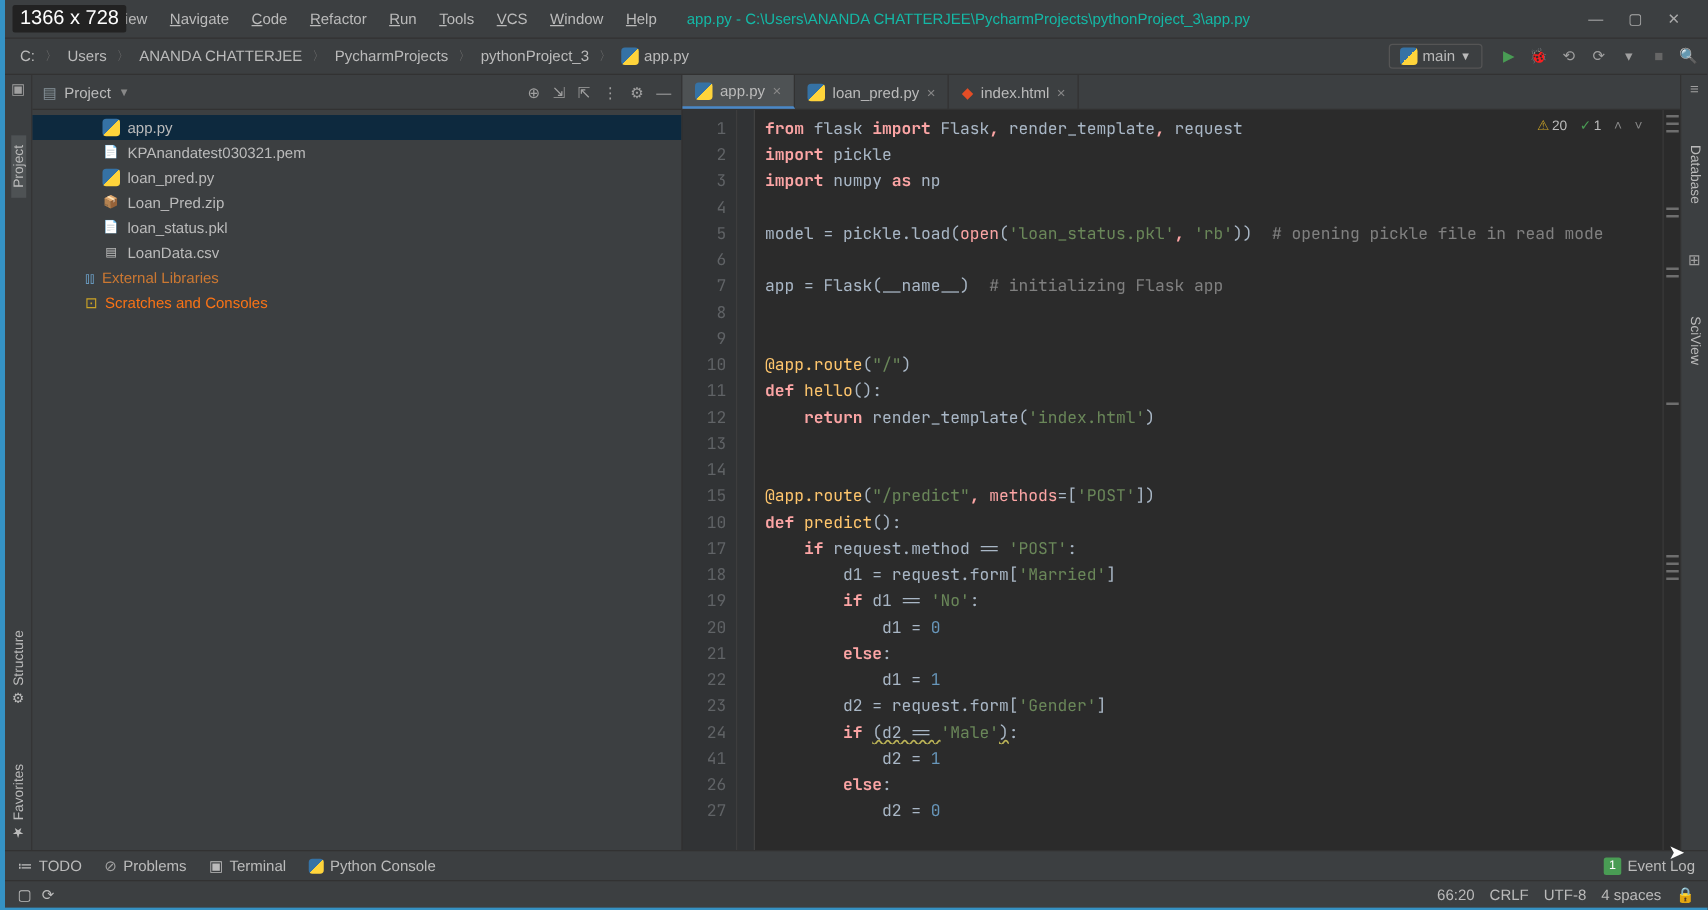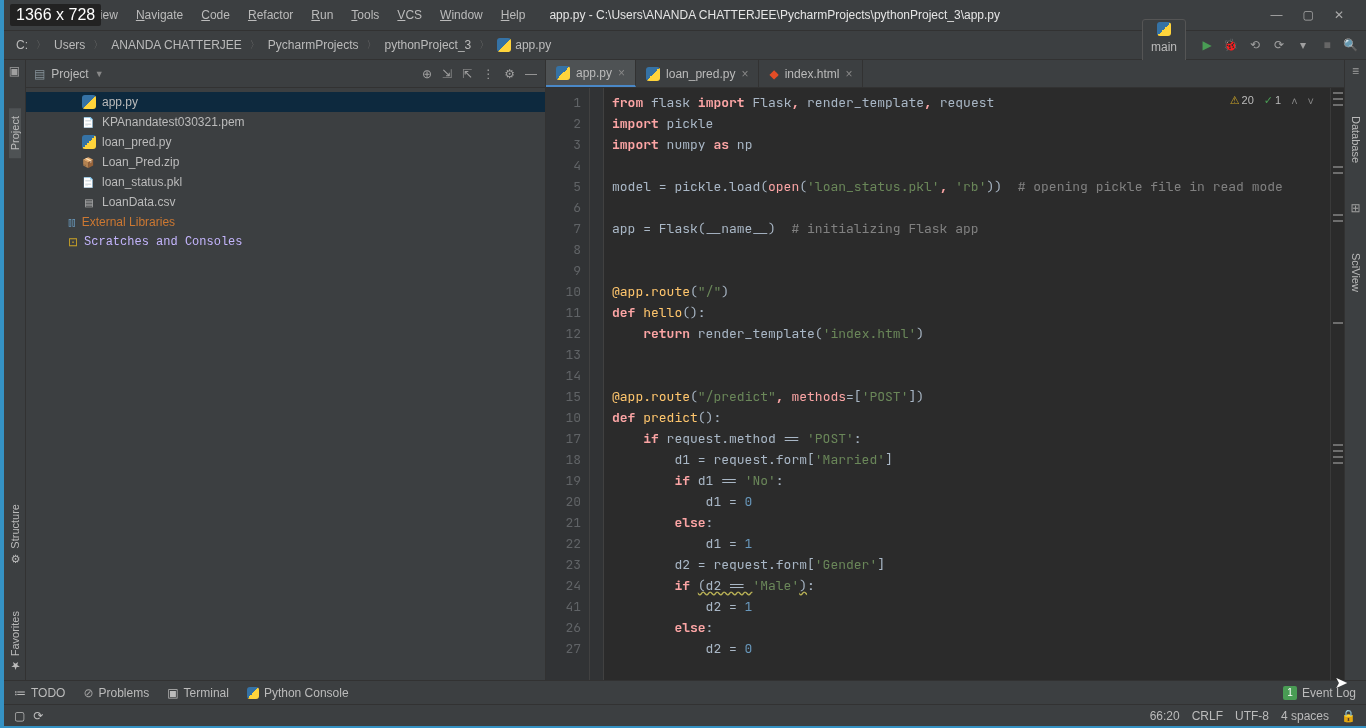--- a/index.html
+++ b/index.html
@@ -19,21 +19,21 @@
 
 .titlebar {
   height: 30px;
   background: #3c3f41;
   display: flex;
   align-items: center;
   padding: 0 4px;
 }
 .titlebar .menus { display: flex; gap: 2px; align-items: center; }
 .titlebar .menus span { padding: 4px 8px; cursor: default; }
-.titlebar .title-text { flex: 1; text-align: left; color: #e5e5e5; padding-left: 16px; }
+.titlebar .title-text { flex: 1; text-align: left; color: #14b8a6; padding-left: 16px; }
 .titlebar .winctrls { display: flex; gap: 20px; padding-right: 18px; color: #a9a9a9;}
 .dim-badge {
   position: absolute; top: 4px; left: 6px; background: #222; color: #fff;
   font-size: 16px; padding: 2px 6px; border-radius: 2px; z-index: 50;
 }
 
 
 .navbar {
   height: 30px;
   background: #3c3f41;
@@ -42,21 +42,21 @@
   display: flex;
   align-items: center;
   padding: 0 8px;
 }
 .breadcrumbs { display: flex; align-items: center; gap: 4px; flex: 1; }
 .breadcrumbs .crumb { padding: 2px 4px; }
 .breadcrumbs .sep { color: #707070; font-size: 10px; }
 .nav-right { display: flex; align-items: center; gap: 8px; }
 .run-config {
   display: flex; align-items: center; gap: 4px; padding: 2px 8px;
-  border: 1px solid #555; background: #3c3f41; border-radius: 3px; flex-direction: column;
+  border: 1px solid #555; background: #3c3f41; border-radius: 3px;
 }
 .toolbar-icons { display: flex; gap: 10px; align-items: center; padding-left: 6px;}
 .ti { width: 14px; height: 14px; display: inline-flex; align-items: center; justify-content: center;}
 
 
 .main {
   display: flex;
   height: calc(728px - 30px - 30px - 24px - 22px - 2px);
 }
 
@@ -300,21 +300,21 @@
         <div class="tree-row">
           <span class="ficon">▤</span>
           <span class="fname">LoanData.csv</span>
         </div>
         <div class="tree-row lib">
           <span style="color:#6897bb;">⫾⫾</span> 
           <span style="color:#cc7832;">External Libraries</span>
         </div>
         <div class="tree-row lib">
           <span style="color:#c9a227;">⊡</span> 
-          <span style="color:#c4b5fd;font-family:Liberation Mono, monospace;">Scratches and Consoles</span>
+          <span style="color:#f97316;">Scratches and Consoles</span>
         </div>
       </div>
   </div>
 
   <div class="editor-area">
     <div class="tabs" id="tabs">
         <div class="tab active">
           <span class="py-icon"></span>
           <span>app.py</span>
           <span class="close">×</span>

